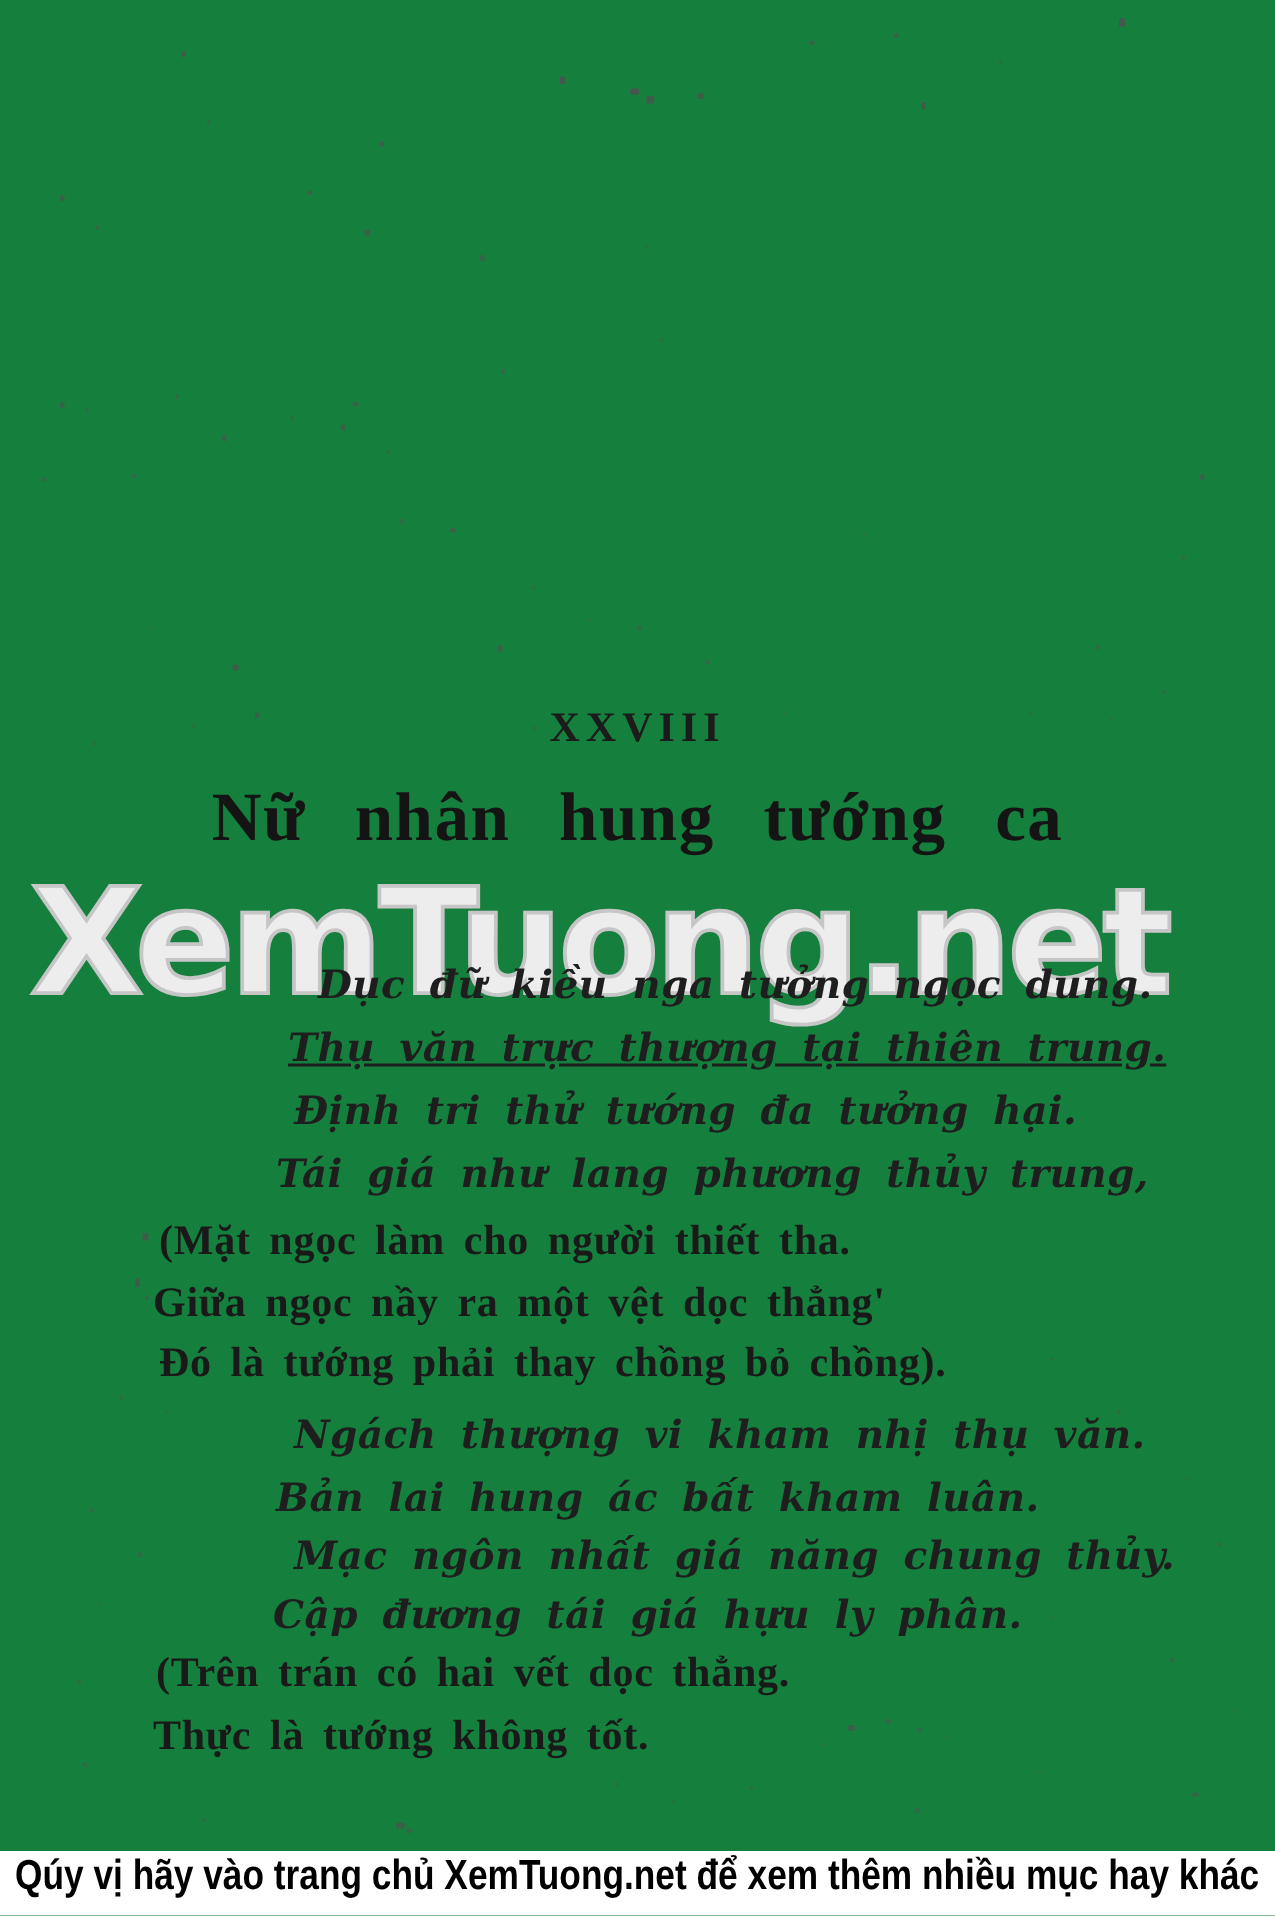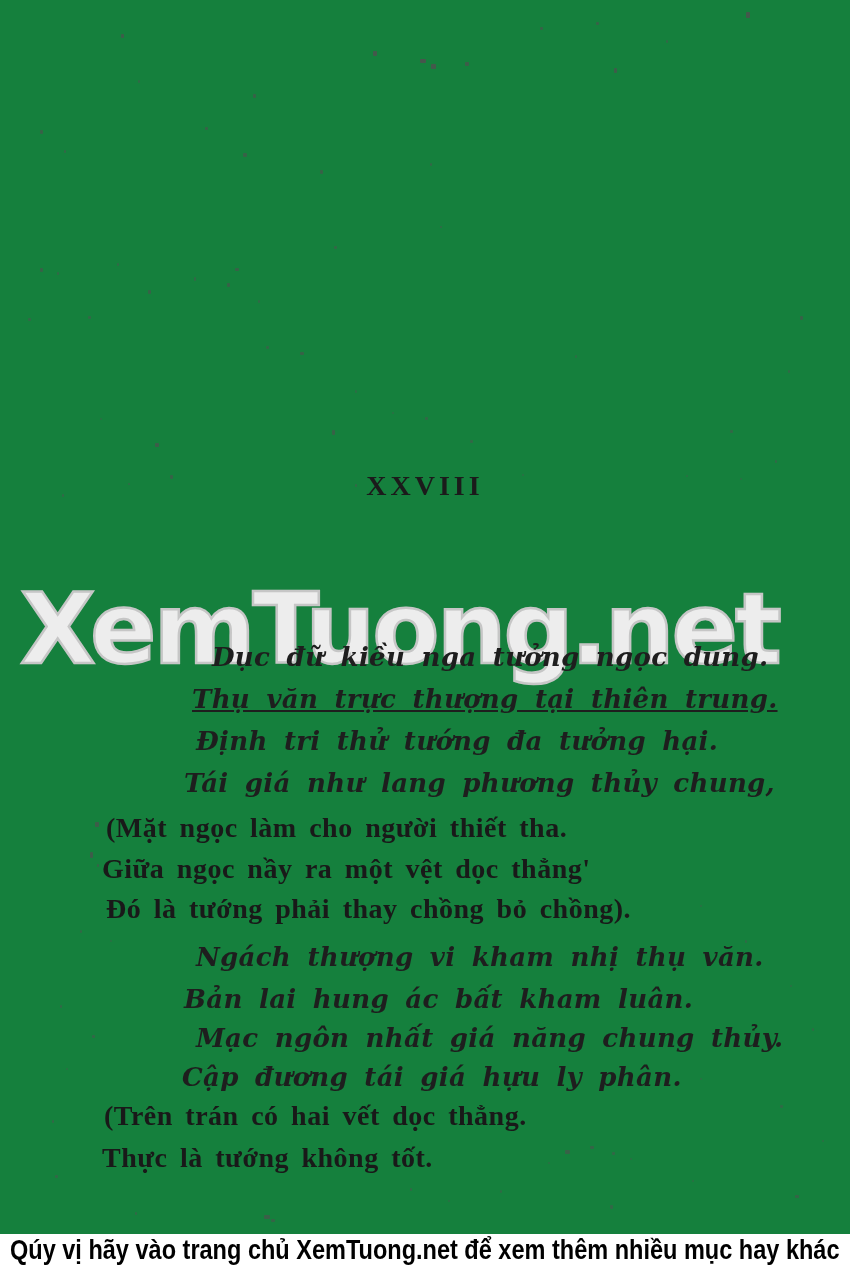--- a/index.html
+++ b/index.html
@@ -191,28 +191,29 @@
       <div class="speck" style="left: 745px; top: 940px; width: 2px; height: 3px; opacity: 0.45;"></div>
       <div class="speck" style="left: 790px; top: 985px; width: 2px; height: 2px; opacity: 0.4;"></div>
       <div class="speck" style="left: 812px; top: 1028px; width: 2px; height: 3px; opacity: 0.45;"></div>
       <div class="speck" style="left: 700px; top: 1078px; width: 2px; height: 2px; opacity: 0.4;"></div>
       <div class="speck" style="left: 780px; top: 1105px; width: 3px; height: 3px; opacity: 0.45;"></div>
       <div class="speck" style="left: 822px; top: 1140px; width: 2px; height: 2px; opacity: 0.4;"></div>
     </div>
 
   <div class="chapter">XXVIII</div>
 
+  <h1 class="title">Nữ nhân hung tướng ca</h1>
 
   <div class="watermark">XemTuong.net</div>
 
   <div id="poem">
       <div class="poem-line italic" style="left: 212px; top: 642px;">Dục đữ kiều nga tưởng ngọc dung.</div>
       <div class="poem-line italic" style="left: 192px; top: 684px; text-decoration: underline;">Thụ văn trực thượng tại thiên trung.</div>
       <div class="poem-line italic" style="left: 196px; top: 726px;">Định tri thử tướng đa tưởng hại.</div>
-      <div class="poem-line italic" style="left: 184px; top: 768px;">Tái giá như lang phương thủy chung,</div>
+      <div class="poem-line italic" style="left: 184px; top: 768px;">Tái giá như lang phương thủy trung,</div>
       <div class="poem-line roman" style="left: 106px; top: 812px;">(Mặt ngọc làm cho người thiết tha.</div>
       <div class="poem-line roman" style="left: 102px; top: 853px;">Giữa ngọc nầy ra một vệt dọc thẳng'</div>
       <div class="poem-line roman" style="left: 106px; top: 893px;">Đó là tướng phải thay chồng bỏ chồng).</div>
       <div class="poem-line italic" style="left: 196px; top: 942px;">Ngách thượng vi kham nhị thụ văn.</div>
       <div class="poem-line italic" style="left: 184px; top: 984px;">Bản lai hung ác bất kham luân.</div>
       <div class="poem-line italic" style="left: 196px; top: 1023px;">Mạc ngôn nhất giá năng chung thủy.</div>
       <div class="poem-line italic" style="left: 182px; top: 1062px;">Cập đương tái giá hựu ly phân.</div>
       <div class="poem-line roman" style="left: 104px; top: 1100px;">(Trên trán có hai vết dọc thẳng.</div>
       <div class="poem-line roman" style="left: 102px; top: 1142px;">Thực là tướng không tốt.</div>
     </div>

